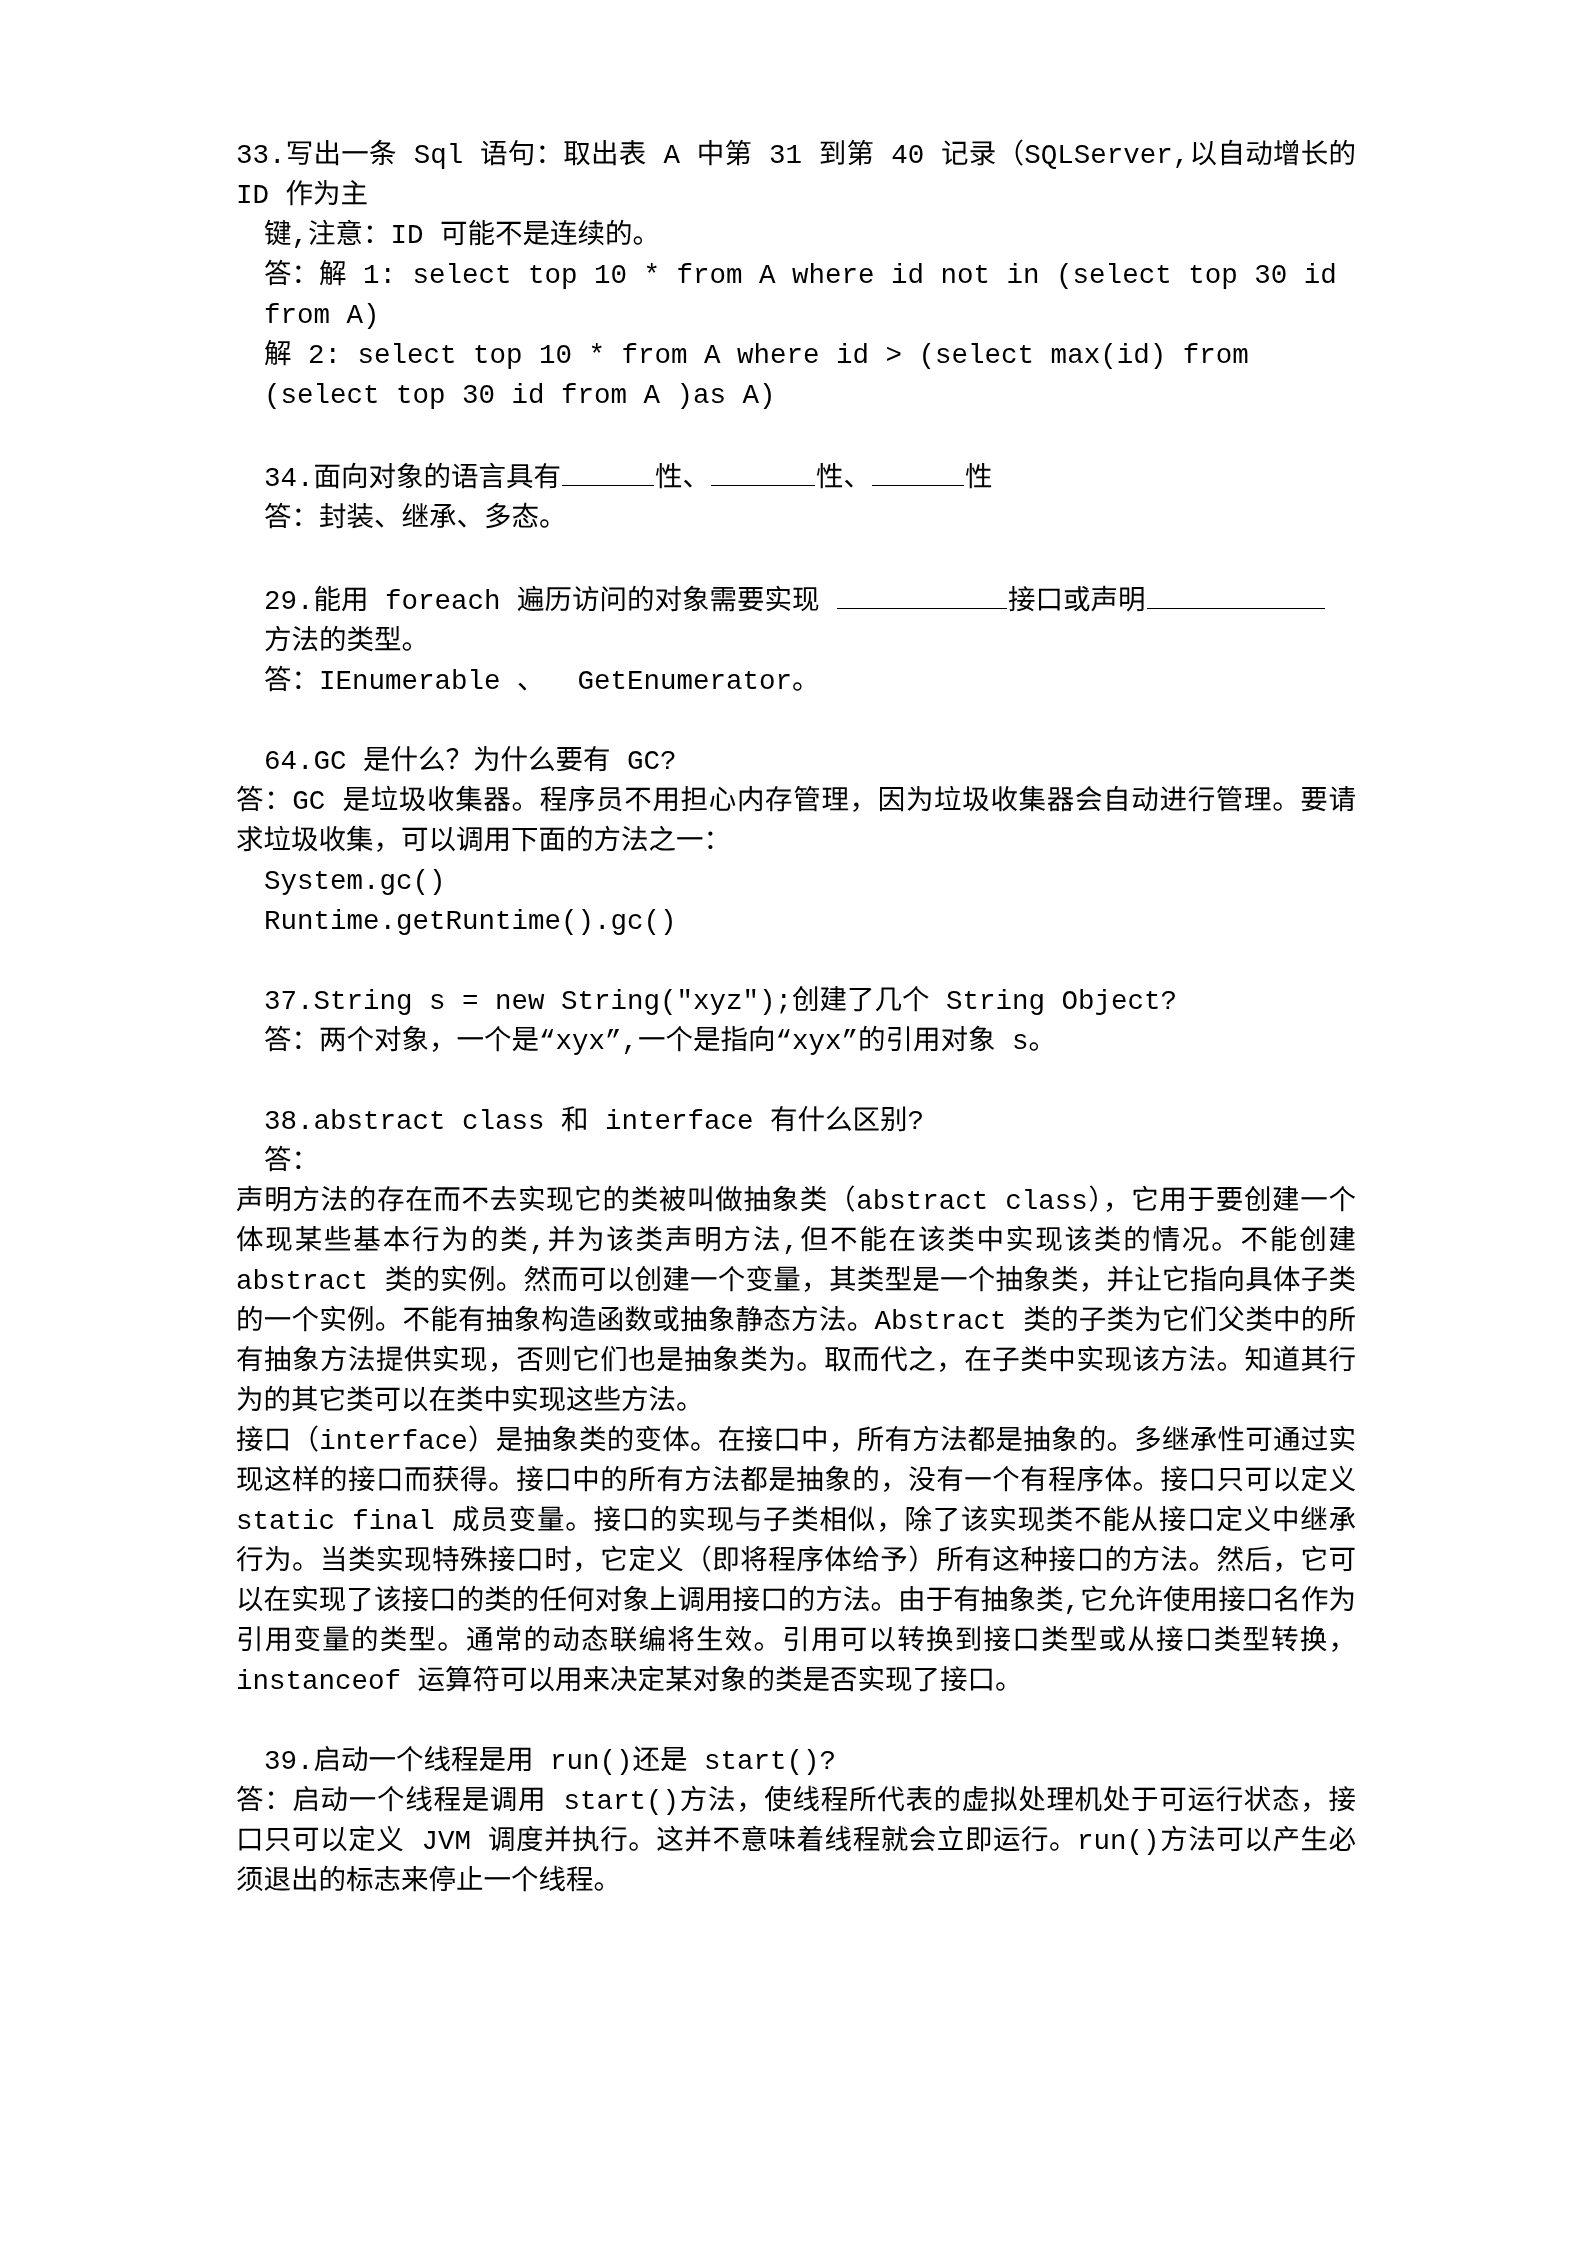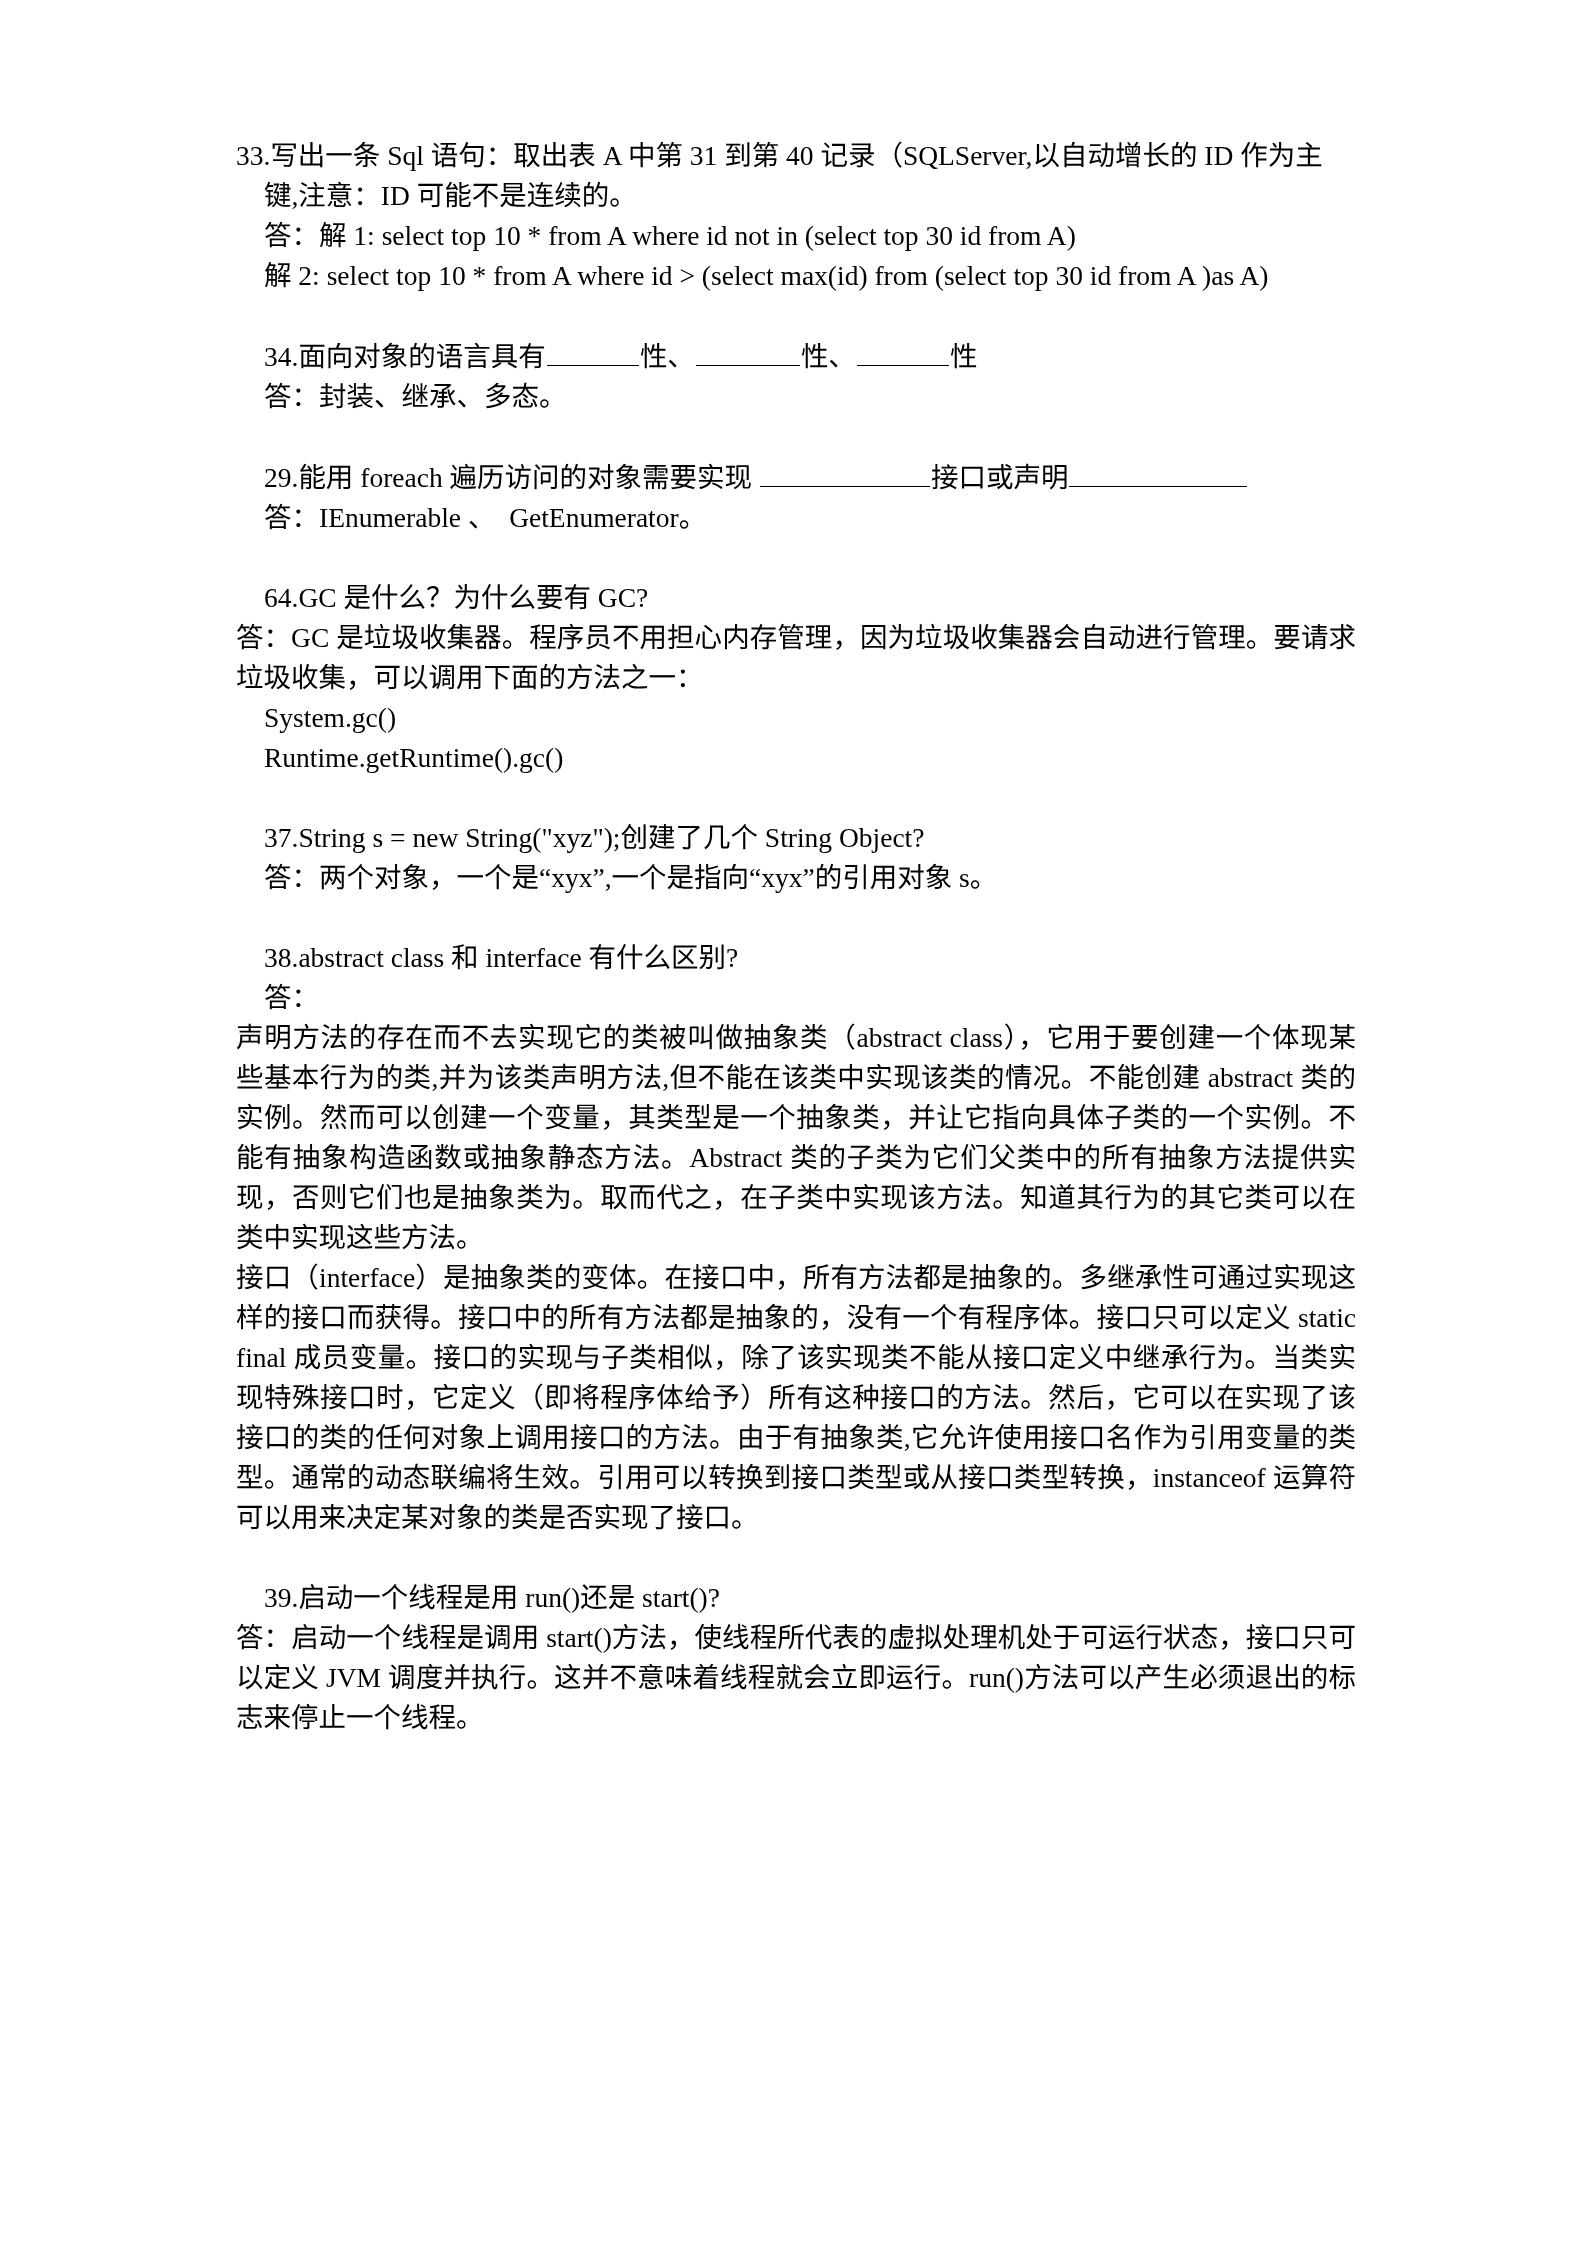--- a/index.html
+++ b/index.html
@@ -21,20 +21,21 @@
     box-sizing: border-box;
   }
   #content {
     position: absolute;
     left: 236px;
     top: 136px;
     width: 1120px;
   }
   .qblock {
     margin: 0 0 40px 0;
+    font-family: Liberation Mono, monospace;
   }
   .qblock:last-child {
     margin-bottom: 0;
   }
   .line {
     font-size: 27.5px;
     line-height: 40px;
     text-align: justify;
     text-justify: inter-character;
     white-space: pre-wrap;
@@ -79,20 +80,21 @@
       <div class="line nojust">解 2: select top 10 * from A where id &gt; (select max(id) from (select top 30 id from A )as A)</div>
     </div>
 
     <div class="qblock">
       <div class="line nojust"><span>34.面向对象的语言具有</span><span class="blank b-sm"></span><span>性、</span><span class="blank b-md"></span><span>性、</span><span class="blank b-sm"></span><span>性</span></div>
       <div class="line nojust">答：封装、继承、多态。</div>
     </div>
 
     <div class="qblock">
       <div class="line nojust"><span>29.能用 foreach 遍历访问的对象需要实现 </span><span class="blank b-lg"></span><span>接口或声明</span><span class="blank b-xl"></span></div>
+      <div class="line nojust">方法的类型。</div>
       <div class="line nojust">答：IEnumerable 、  GetEnumerator。</div>
     </div>
 
     <div class="qblock">
       <div class="line nojust">64.GC 是什么？为什么要有 GC?</div>
       <div class="para">答：GC 是垃圾收集器。程序员不用担心内存管理，因为垃圾收集器会自动进行管理。要请求垃圾收集，可以调用下面的方法之一：</div>
       <div class="line nojust">System.gc()</div>
       <div class="line nojust">Runtime.getRuntime().gc()</div>
     </div>
 

